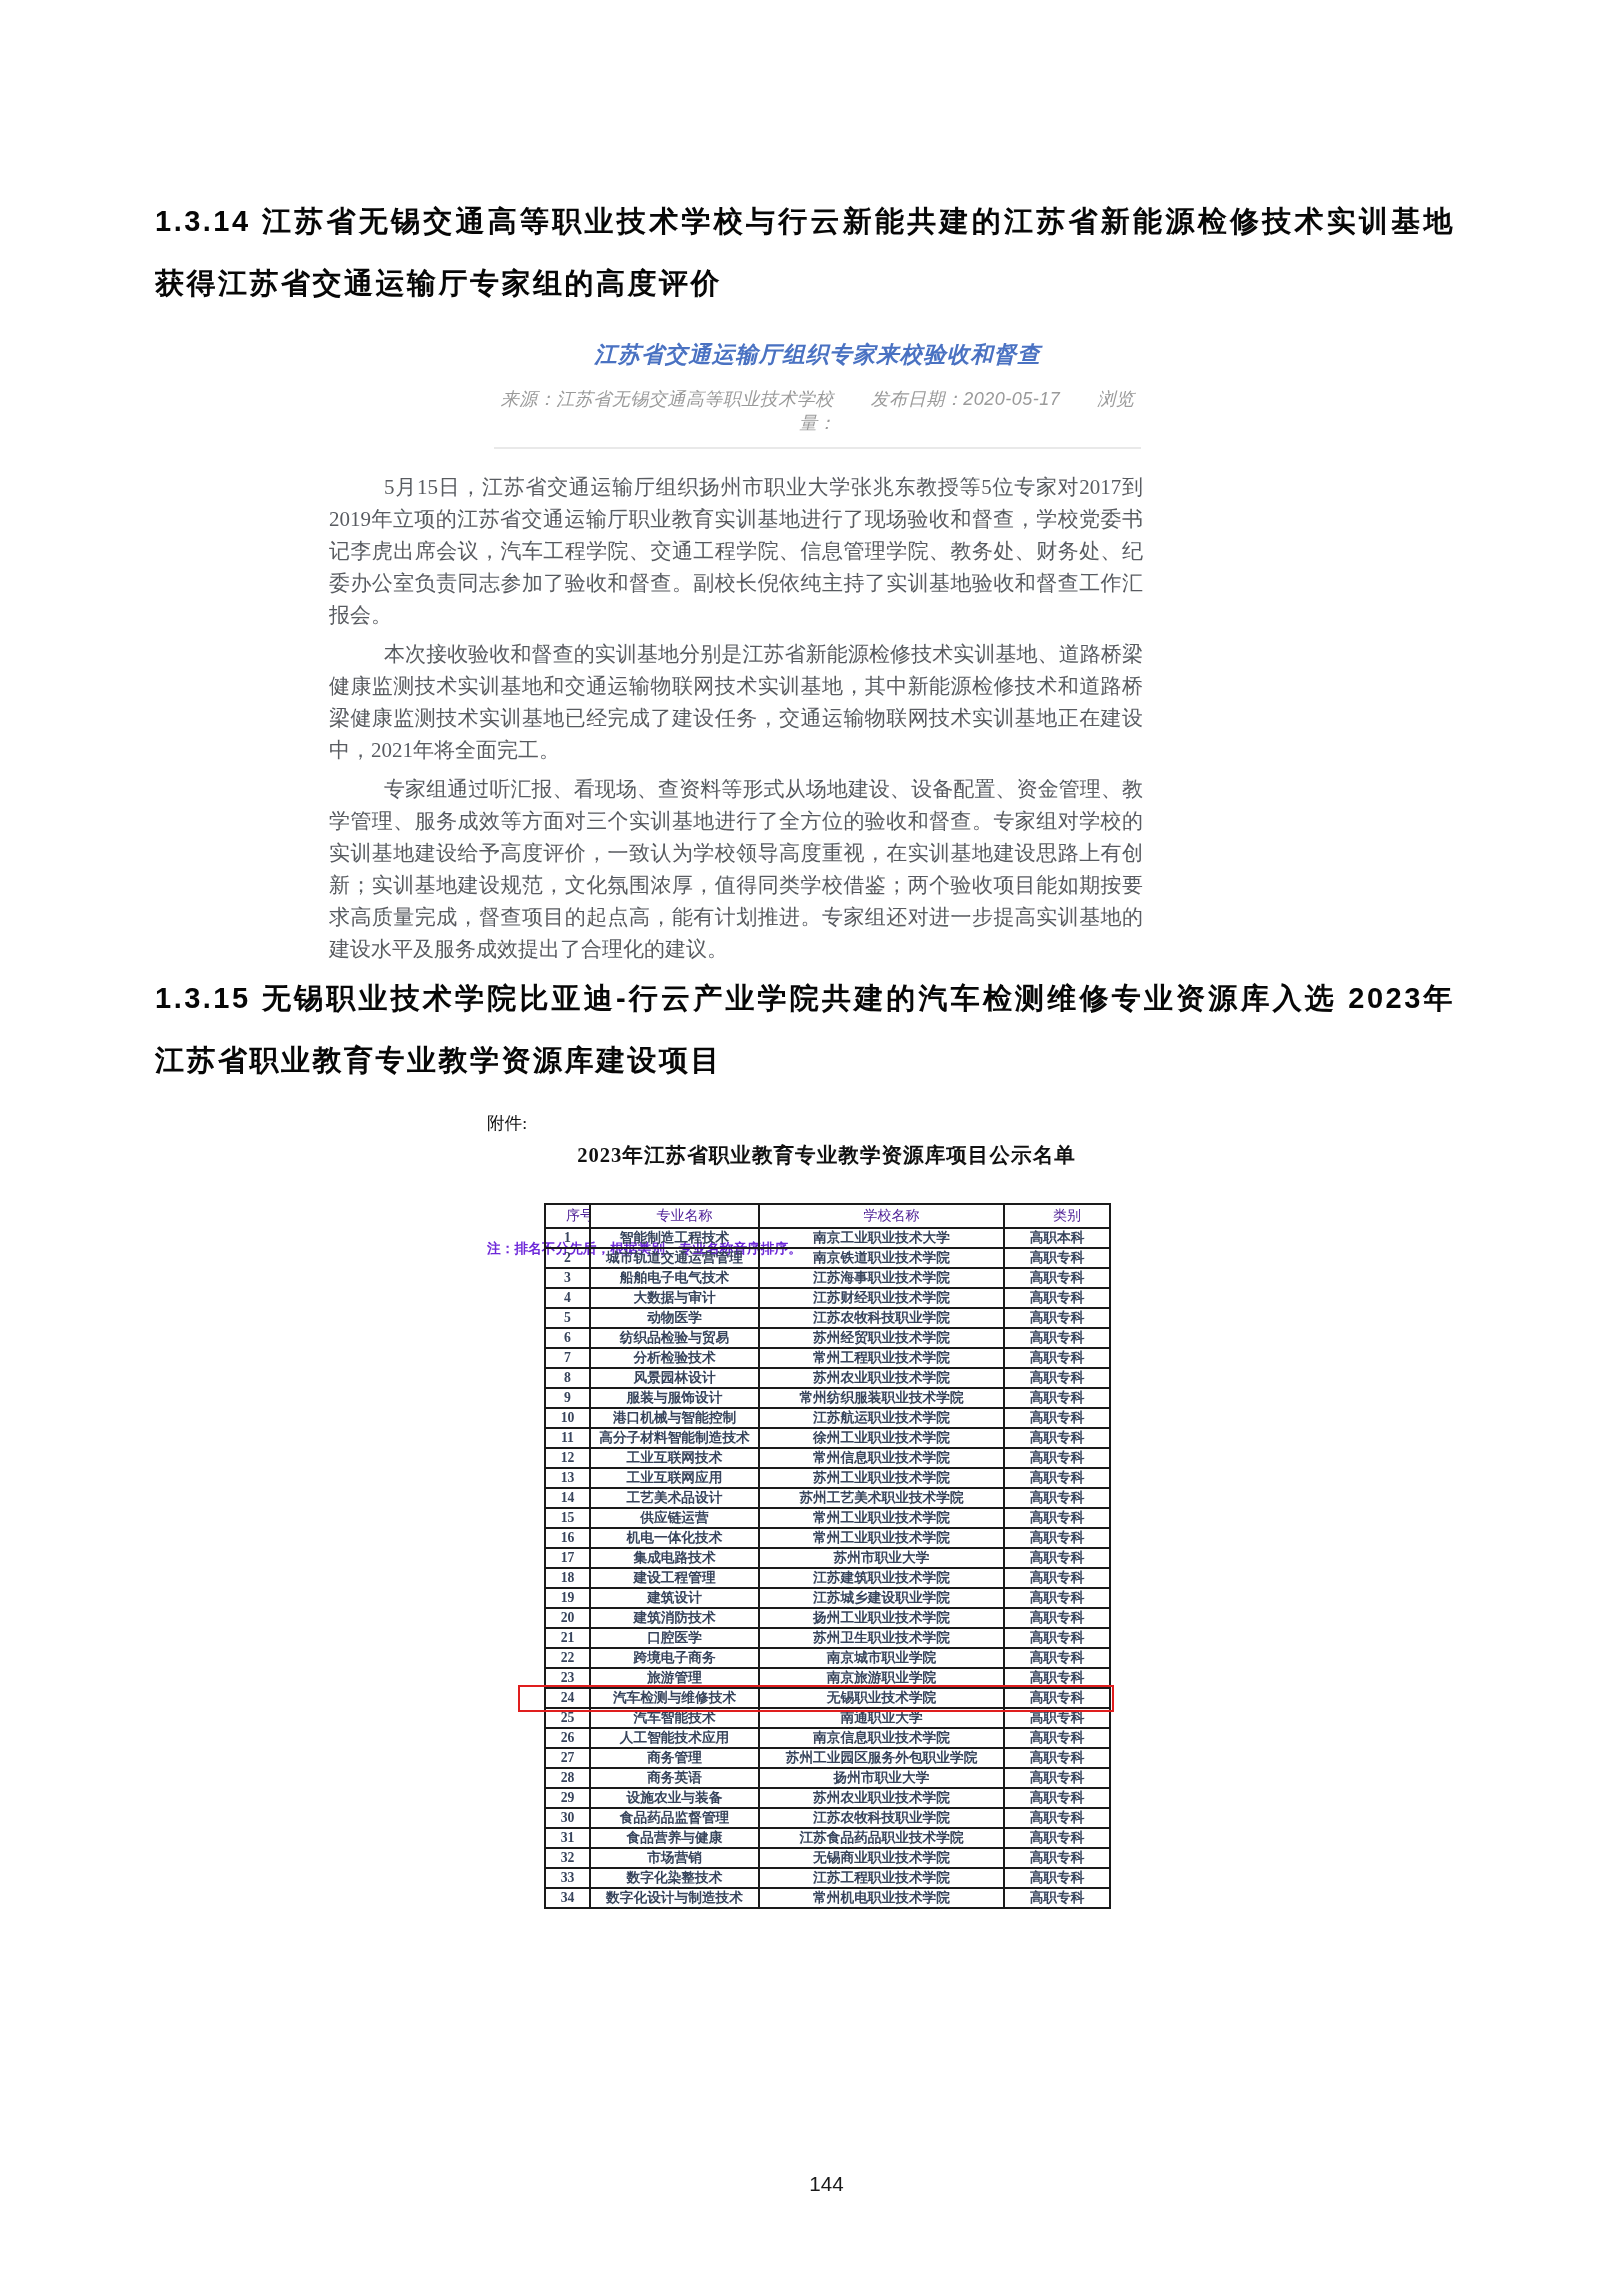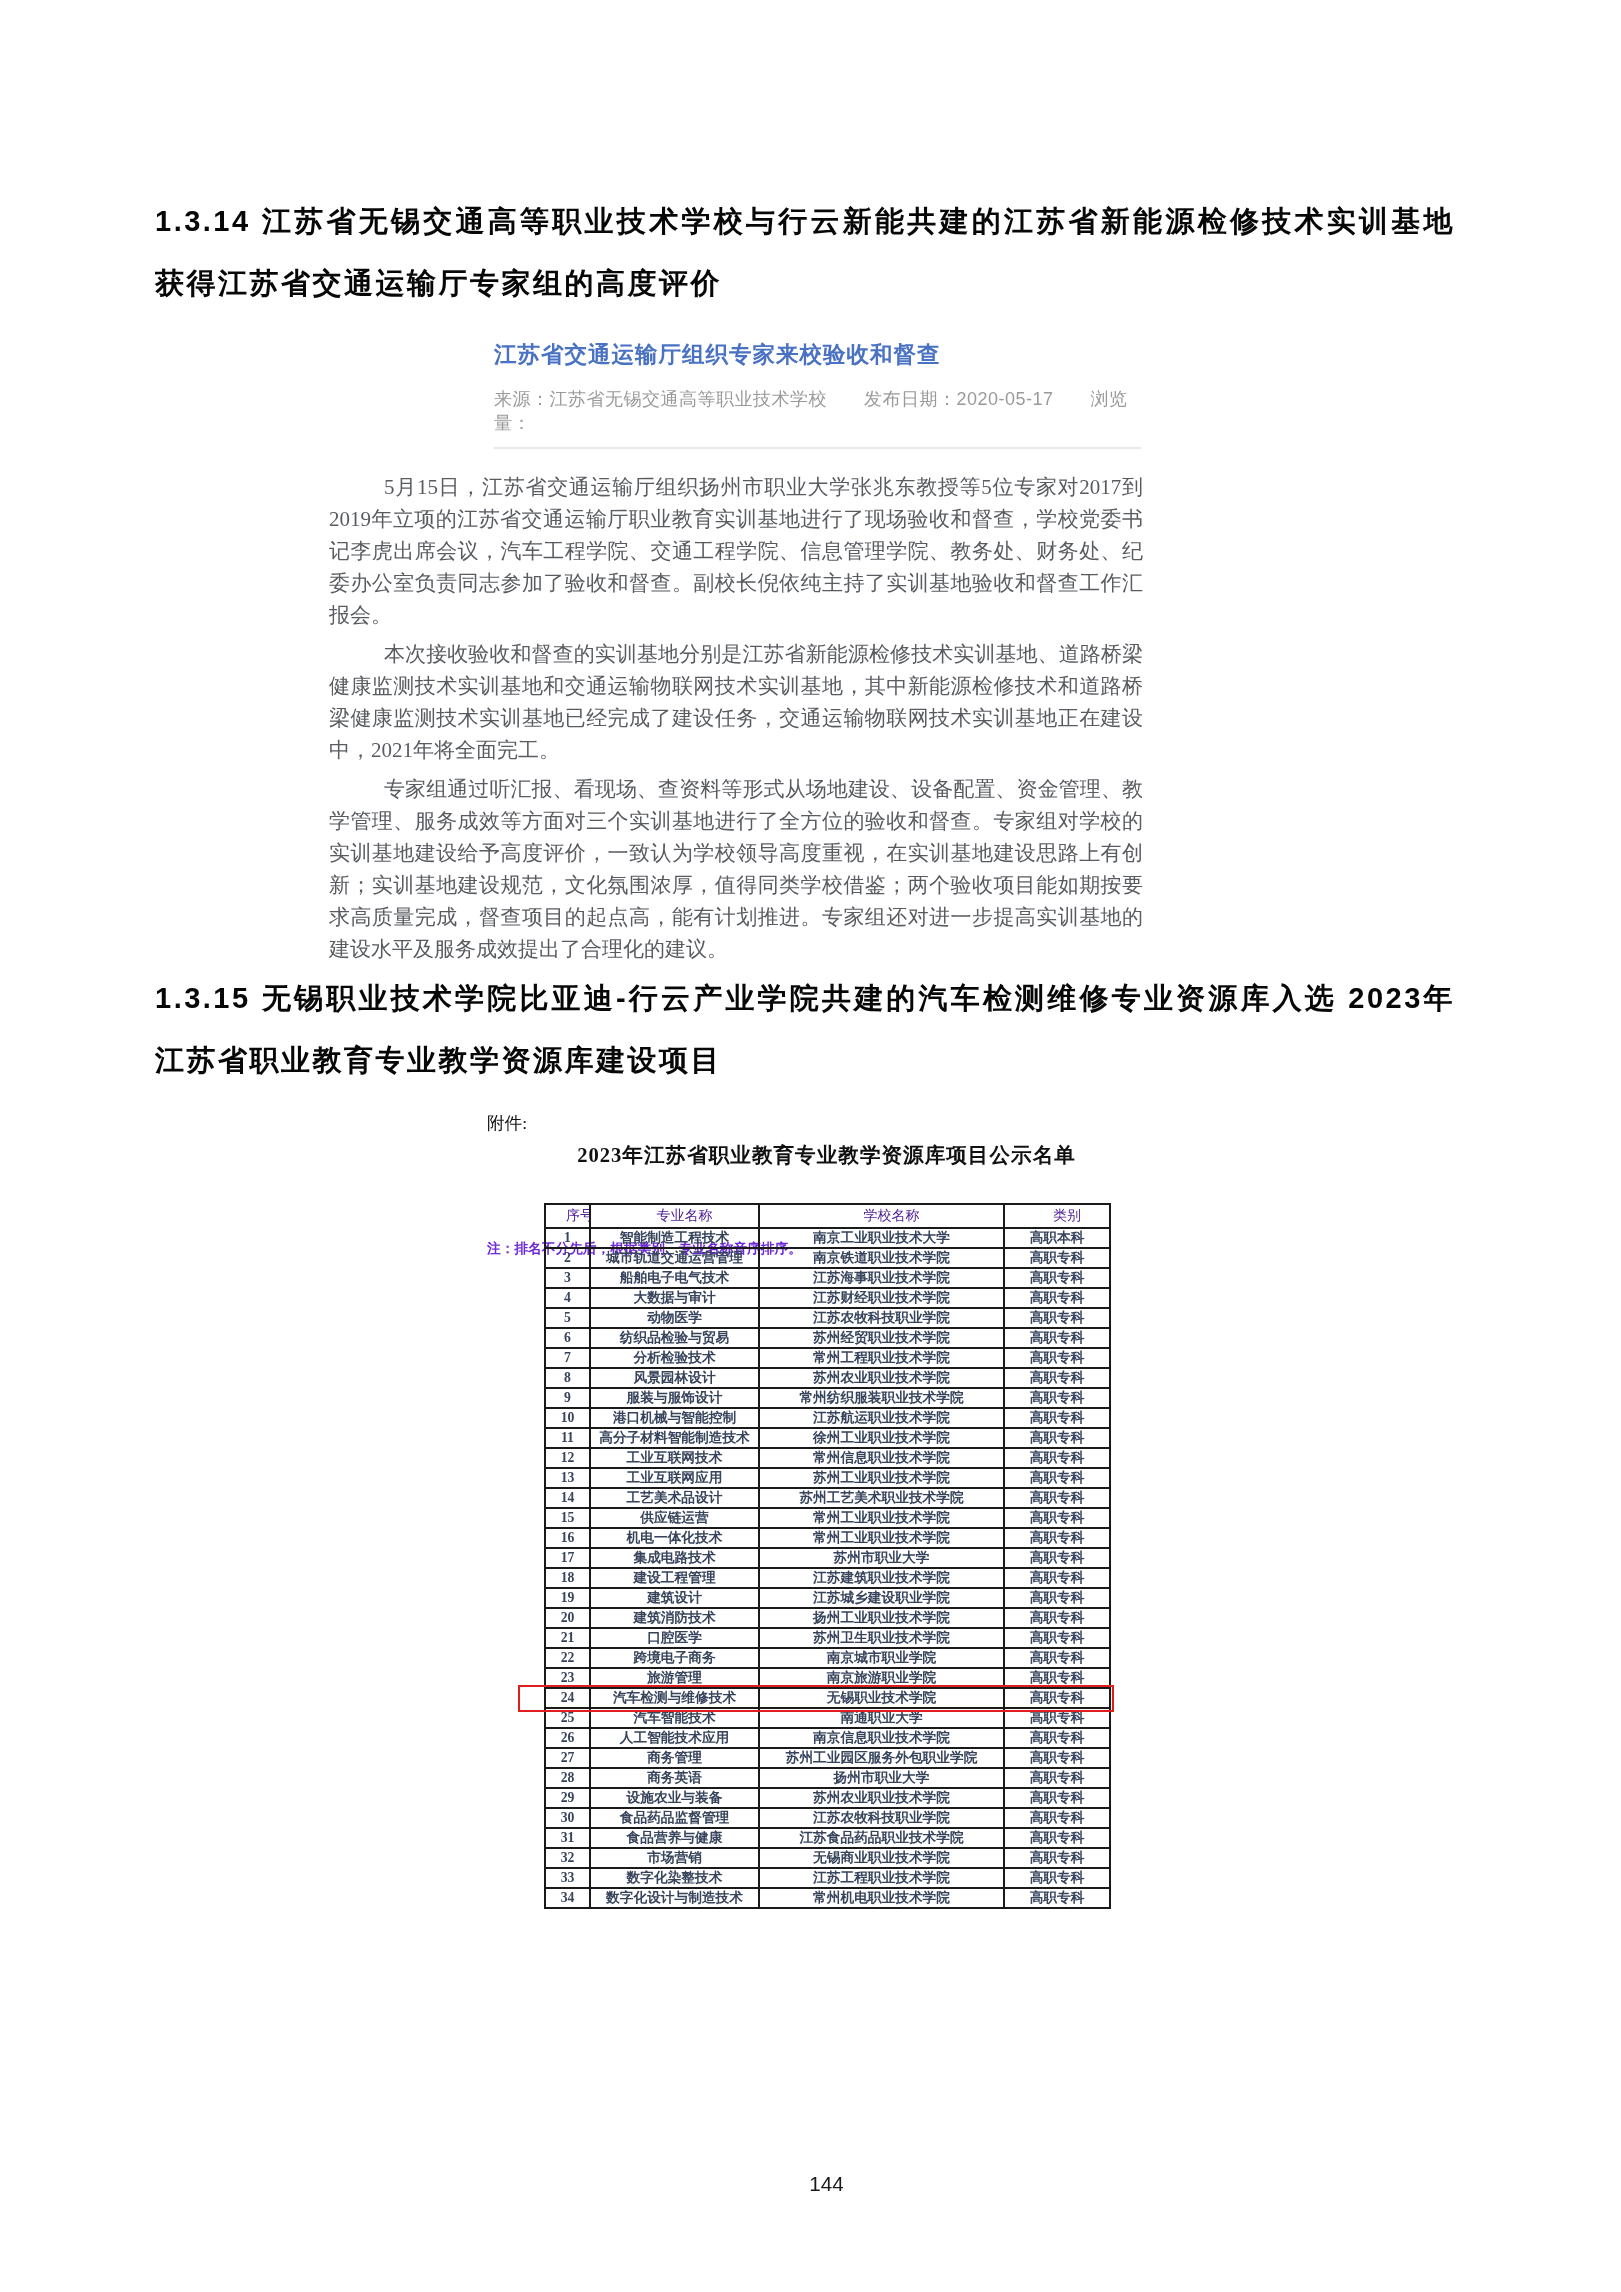--- a/index.html
+++ b/index.html
@@ -14,21 +14,21 @@
     position:absolute; left:155px; width:1300px;
     font-family:"Liberation Sans", sans-serif;
     font-weight:700; font-size:29px; letter-spacing:2.5px;
     line-height:62px; color:#070707; text-align:justify;
   }
   #h1314 { top:190px; }
   #h1315 { top:967px; }
 
   
   .article { position:absolute; left:329px; top:339px; width:814px; }
-  .article-head { margin-left:165px; width:647px; text-align:left; }
+  .article-head { margin-left:165px; width:647px; text-align:center;font-style:italic; }
   .article-title {
     font-family:"Liberation Sans", sans-serif;
     font-size:22.5px; font-weight:600; letter-spacing:1px; color:#4a72c2;
   }
   .article-meta {
     margin-top:16.7px; font-family:"Liberation Sans", sans-serif;
     font-size:18px; color:#9a9a9a; letter-spacing:0.5px;
   }
   .article-divider { margin-top:12.7px; border-bottom:2px solid #e9e9e9; }
   .article-body {

